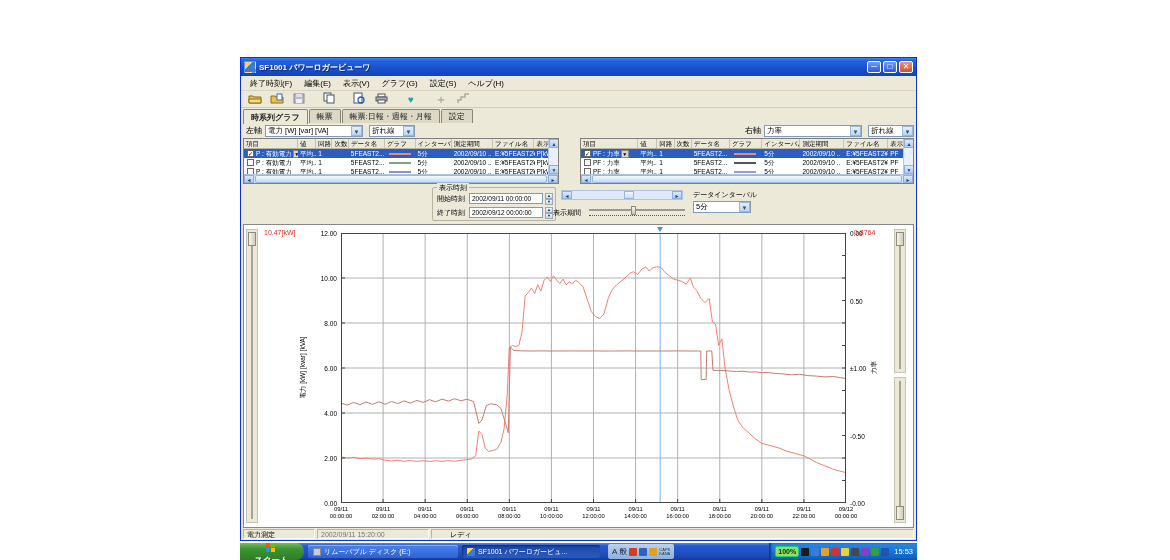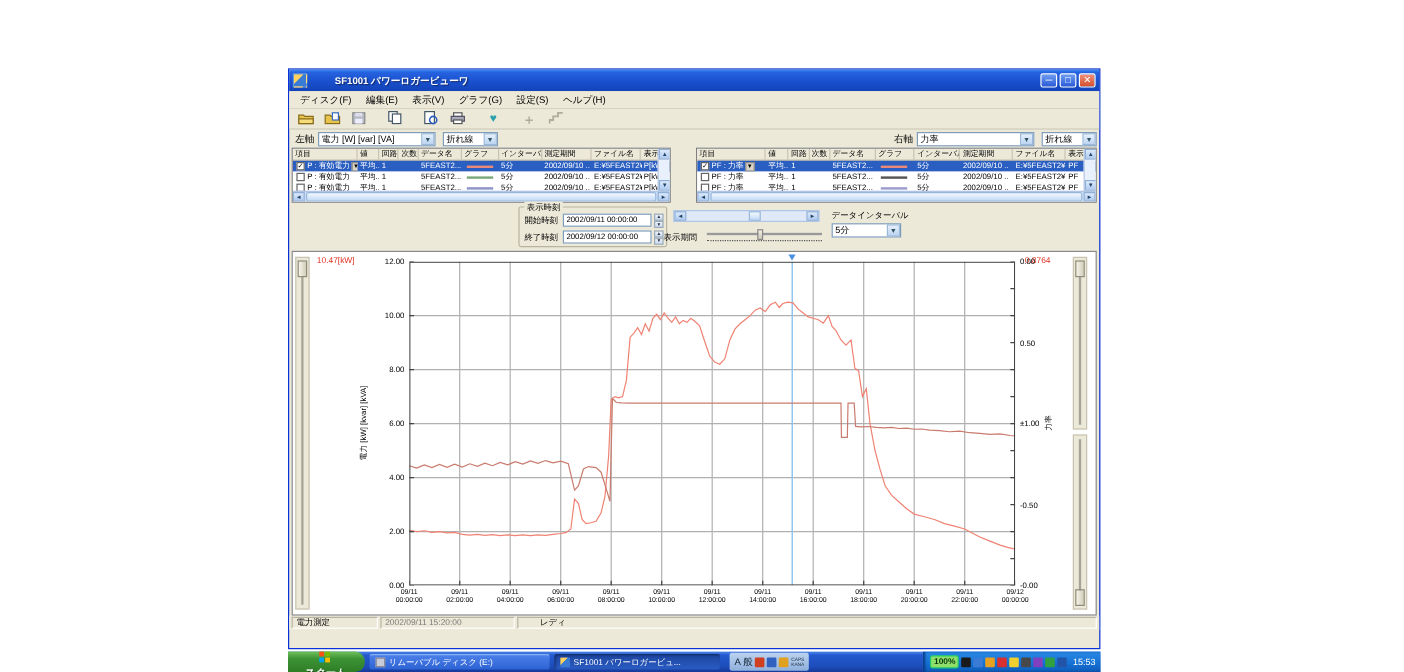--- a/index.html
+++ b/index.html
@@ -7,21 +7,21 @@
   .page { position:relative; width:1170px; height:560px; }
 
   
   .window { position:absolute; left:240px; top:57px; width:677px; height:484px;
     background:#ece9d8; border:1px solid #0831d9; font-size:8px; color:#000; }
 
   .titlebar { height:18px; display:flex; align-items:center; padding:0 3px;
     background:linear-gradient(180deg,#3f8cf3 0%,#2663e0 12%,#1a50ce 55%,#1244b8 100%);
     color:#fff; }
   .titlebar .appicon { width:12px; height:12px; margin-right:3px; background:linear-gradient(135deg,#ffd25e 40%,#3a7bd5 40%); border:1px solid #fff3; }
-  .titlebar .title { flex:1; font-weight:bold; font-size:8px; text-shadow:1px 1px 1px #0008; white-space:nowrap; overflow:hidden;margin-left:20px; }
+  .titlebar .title { flex:1; font-weight:bold; font-size:8px; text-shadow:1px 1px 1px #0008; white-space:nowrap; overflow:hidden; }
   .winbtn { width:14px; height:12px; margin-left:2px; border:1px solid #fff; border-radius:2px;
     background:linear-gradient(180deg,#6f9ef0,#2a5bd8); color:#fff; font-size:8px; line-height:10px; text-align:center; }
   .winbtn.close { background:linear-gradient(180deg,#f09078,#d4502c); }
 
   .menubar { height:15px; display:flex; align-items:center; gap:2px; padding:0 4px; background:#ece9d8; border-bottom:1px solid #d8d4c4; }
   .menubar span { padding:1px 5px; font-size:8px; }
 
   .toolbar { height:17px; display:flex; align-items:center; gap:2px; padding:0 4px; background:#ece9d8; border-bottom:1px solid #d0ccbc; }
   .tbtn { width:20px; height:15px; display:flex; align-items:center; justify-content:center; border:1px solid transparent; }
   .tbgap { width:6px; }
@@ -124,21 +124,21 @@
 
     <div class="titlebar">
       <div class="appicon"></div>
       <div class="title">SF1001 パワーロガービューワ</div>
       <div class="winbtn">─</div>
       <div class="winbtn">□</div>
       <div class="winbtn close">✕</div>
     </div>
 
     <div class="menubar">
-      <span>ディスク(F)</span>
+      <span>終了時刻(F)</span>
       <span>編集(E)</span>
       <span>表示(V)</span>
       <span>グラフ(G)</span>
       <span>設定(S)</span>
       <span>ヘルプ(H)</span>
     </div>
 
     <div class="toolbar">
       <div class="tbtn">
           <span><svg width="14" height="11">
@@ -188,20 +188,26 @@
       <div class="tbtn">
           <span style="color:#b0ac9c;font-size:11px;font-weight:bold;">＋</span>
         </div>
       <div class="tbtn">
           <span><svg width="13" height="11">
               <path d="M1 10 L1 7 L4 7 L4 4 L8 4 L8 1 L12 1" fill="none" stroke="#b0ac9c" stroke-width="1.5"></path>
             </svg></span>
         </div>
     </div>
 
+    <div class="tabstrip">
+      <div class="tab active">時系列グラフ</div>
+      <div class="tab">帳票</div>
+      <div class="tab">帳票:日報・週報・月報</div>
+      <div class="tab">設定</div>
+    </div>
 
     <div class="axisrow">
       <span class="axlabel">左軸</span>
       <div class="combo" style="width:98px;">
           <span>電力 [W] [var] [VA]</span>
           <span class="cbtn">▼</span>
         </div>
       <div style="width:6px;"></div>
       <div class="combo" style="width:46px;">
           <span>折れ線</span>

